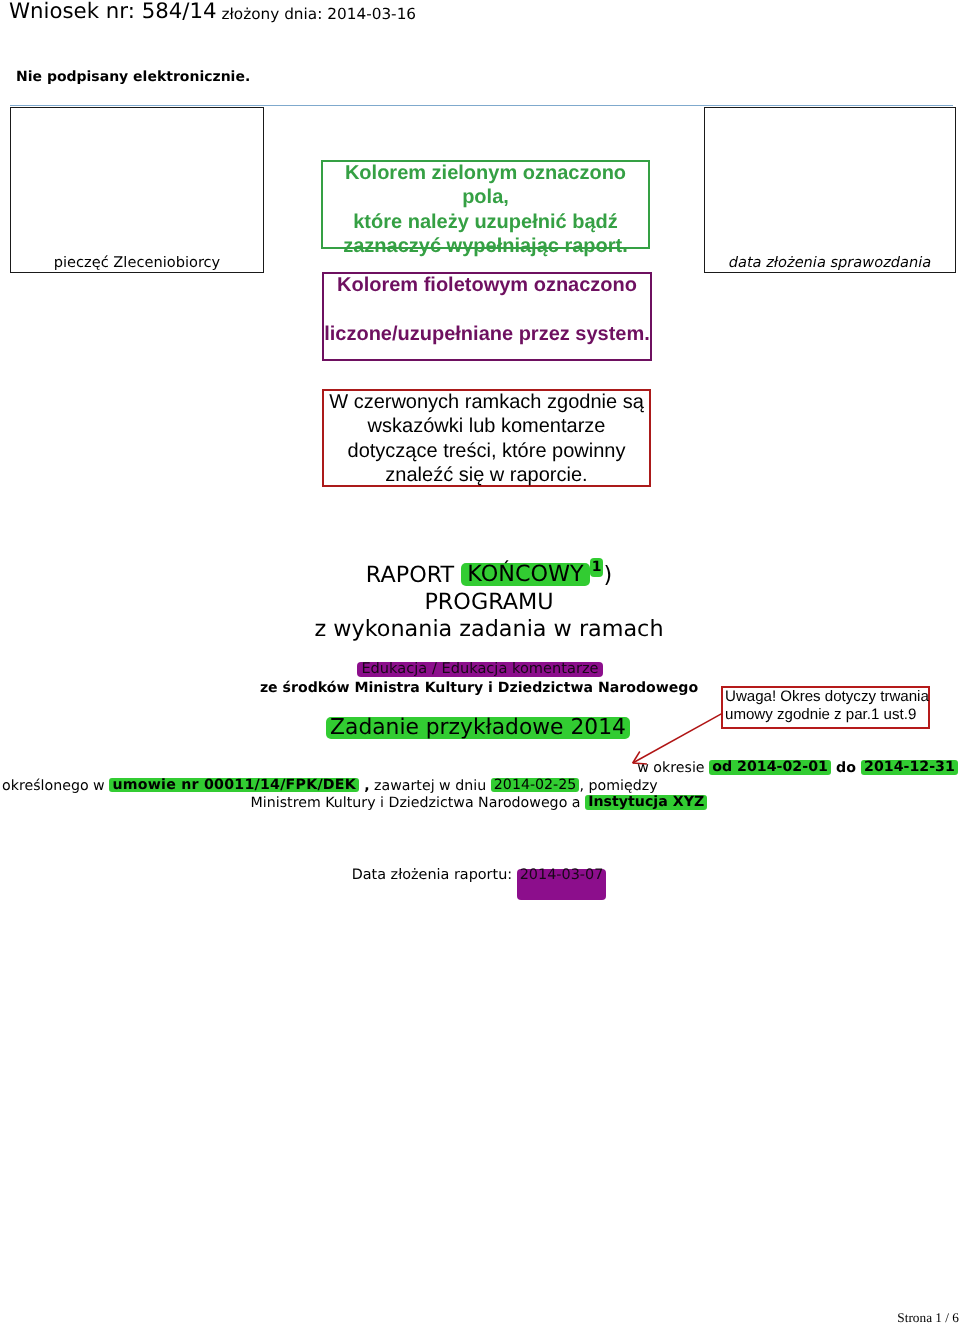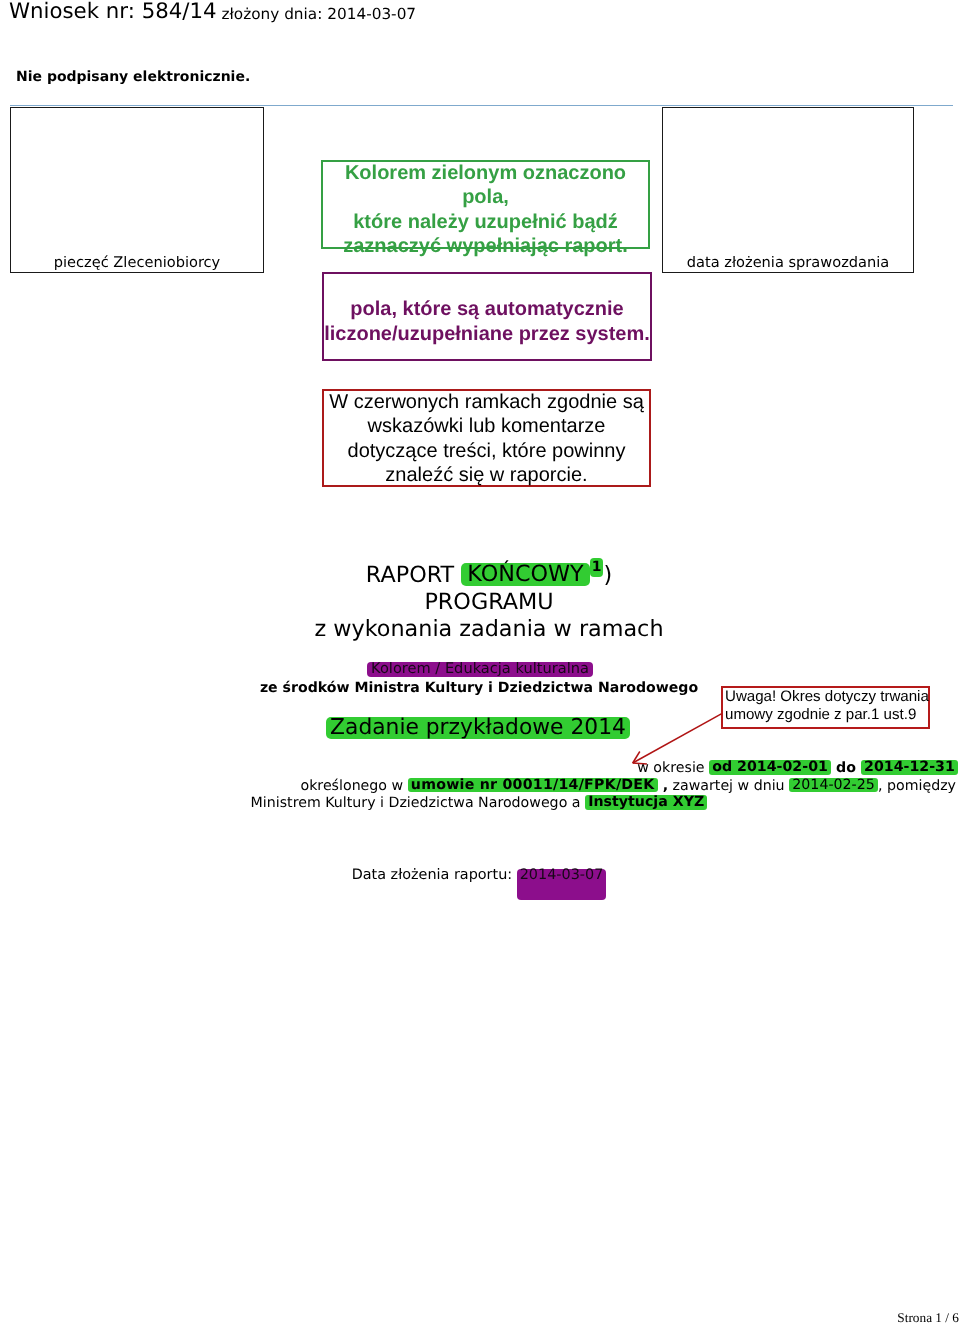--- a/index.html
+++ b/index.html
@@ -12,21 +12,21 @@
 
 
 #hdr-title{left:9px;top:-1.5px;font-size:21.3px;}
 #hdr-sub{font-size:15.3px;position:relative;top:1.5px;}
 #not-signed{left:16px;top:68.5px;font-size:14.0px;font-weight:bold;}
 #bluerule{left:10px;top:105px;width:943px;height:1px;background:#7fa9cd;}
 
 
 .stampbox{border:1.5px solid #1a1a1a;box-sizing:border-box;}
 #box-left{left:10px;top:106.5px;width:254px;height:166px;}
-#box-right{left:662px;top:106.5px;width:252px;height:166px;}
+#box-right{left:704px;top:106.5px;width:252px;height:166px;font-style:italic;}
 .boxcap{position:absolute;left:0;right:0;bottom:1.4px;text-align:center;font-size:14.6px;line-height:15px;}
 
 
 .notebox{box-sizing:border-box;}
 #note-green{left:321px;top:160px;width:329px;height:89px;border:2px solid #35a044;color:#35a044;}
 #note-purple{left:322px;top:272px;width:330px;height:89px;border:2px solid #6e1060;color:#6e1060;}
 #note-red{left:322px;top:389px;width:329px;height:98px;border:2px solid #ab1a1a;color:#000000;}
 .notetxt{text-align:center;font-family:"Liberation Sans",sans-serif;font-size:20px;line-height:24.5px;position:relative;}
 #note-green .notetxt,#note-purple .notetxt{top:-1.2px;font-weight:bold;}
 #note-red .notetxt{top:-1.5px;}
@@ -50,59 +50,59 @@
 #ministry-line{left:2px;top:679px;width:954px;text-align:center;font-size:14.12px;font-weight:bold;line-height:18px;}
 #task-line{left:1px;top:716.6px;width:954px;text-align:center;font-size:21.8px;line-height:22.6px;}
 
 
 #uwaga-box{left:721px;top:686px;width:209px;height:43px;border:2px solid #b51a1a;box-sizing:border-box;
   font-family:"Liberation Sans",sans-serif;font-size:15.1px;line-height:17.6px;padding:0 0 0 2px;white-space:nowrap;}
 #arrow-svg{left:625px;top:705px;width:105px;height:70px;overflow:visible;}
 
 
 #period-line{left:4px;top:760px;width:954px;text-align:right;font-size:14.2px;line-height:17.5px;}
-#contract-line{left:2px;top:777.5px;width:954px;text-align:right;font-size:14.2px;line-height:17.5px;}
+#contract-line{left:2px;top:777.5px;width:954px;text-align:left;font-size:14.2px;line-height:17.5px;}
 #parties-line{left:2px;top:795px;width:954px;text-align:center;font-size:14.2px;line-height:17.5px;}
 #submit-line{left:2px;top:833px;width:954px;text-align:center;font-size:14.4px;line-height:13.8px;}
 .b{font-weight:bold;}
 
 
 #footer{left:0;top:1309.5px;width:959px;text-align:right;font-family:"Liberation Serif",serif;font-size:13.3px;line-height:16px;}
 </style>
 </head>
 <body>
 
-<div class="abs nw" id="hdr-title" data-name="application-header"><span data-name="application-number">Wniosek nr: 584/14</span><span id="hdr-sub" data-name="application-submitted-date"> złożony dnia: 2014-03-07</span></div>
+<div class="abs nw" id="hdr-title" data-name="application-header"><span data-name="application-number">Wniosek nr: 584/14</span><span id="hdr-sub" data-name="application-submitted-date"> złożony dnia: 2014-03-16</span></div>
 <div class="abs nw" id="not-signed" data-name="signature-status">Nie podpisany elektronicznie.</div>
 <div class="abs" id="bluerule" data-name="header-divider"></div>
 
 <div class="abs stampbox" id="box-left" data-name="contractor-stamp-box">
     <div class="boxcap" data-name="contractor-stamp-caption">pieczęć Zleceniobiorcy</div>
   </div>
 <div class="abs stampbox" id="box-right" data-name="submission-date-box">
     <div class="boxcap" data-name="submission-date-caption">data złożenia sprawozdania</div>
   </div>
 
 <div class="abs notebox" id="note-green" data-name="legend-green-box">
     <div class="notetxt" data-name="legend-green-text"><span>Kolorem zielonym oznaczono pola,</span><br><span>które należy uzupełnić bądź</span><br><span>zaznaczyć wypełniając raport.</span></div>
   </div>
 <div class="abs notebox" id="note-purple" data-name="legend-purple-box">
-    <div class="notetxt" data-name="legend-purple-text"><br><span>pola, które są automatycznie</span><br><span>liczone/uzupełniane przez system.</span></div>
+    <div class="notetxt" data-name="legend-purple-text"><span>Kolorem fioletowym oznaczono</span><br><br><span>liczone/uzupełniane przez system.</span></div>
   </div>
 <div class="abs notebox" id="note-red" data-name="legend-red-box">
     <div class="notetxt" data-name="legend-red-text"><span>W czerwonych ramkach zgodnie są</span><br><span>wskazówki lub komentarze</span><br><span>dotyczące treści, które powinny</span><br><span>znaleźć się w raporcie.</span></div>
   </div>
 
 <div class="abs" id="main-title" data-name="report-title-block">
   <div id="title-line1" data-name="report-title-line1"><span>RAPORT </span><span class="hl-green" data-name="report-type-highlight">KOŃCOWY </span><span class="hl-sup" data-name="footnote-marker">1</span><span>)</span></div>
   <div data-name="report-title-line3">PROGRAMU</div>
   <div data-name="report-title-line2">z wykonania zadania w ramach</div>
 </div>
 
-<div class="abs" id="program-line" data-name="program-name-row"><span class="hl-purple" data-name="program-name-highlight">Kolorem / Edukacja kulturalna</span></div>
+<div class="abs" id="program-line" data-name="program-name-row"><span class="hl-purple" data-name="program-name-highlight">Edukacja / Edukacja komentarze</span></div>
 <div class="abs" id="ministry-line" data-name="funding-source">ze środków Ministra Kultury i Dziedzictwa Narodowego</div>
 <div class="abs" id="task-line" data-name="task-name-row"><span class="hl-green" data-name="task-name-highlight">Zadanie przykładowe 2014</span></div>
 
 <div class="abs" id="uwaga-box" data-name="period-warning-box">
     <div data-name="period-warning-line1">Uwaga! Okres dotyczy trwania</div>
     <div data-name="period-warning-line2">umowy zgodnie z par.1 ust.9</div>
   </div>
 <svg class="abs" id="arrow-svg" data-name="warning-arrow" viewBox="0 0 105 70">
     <g stroke="#b01414" stroke-width="1.5" fill="none" stroke-linecap="butt">
       <path d="M96.3 8.8 L7.7 58.0"></path>

